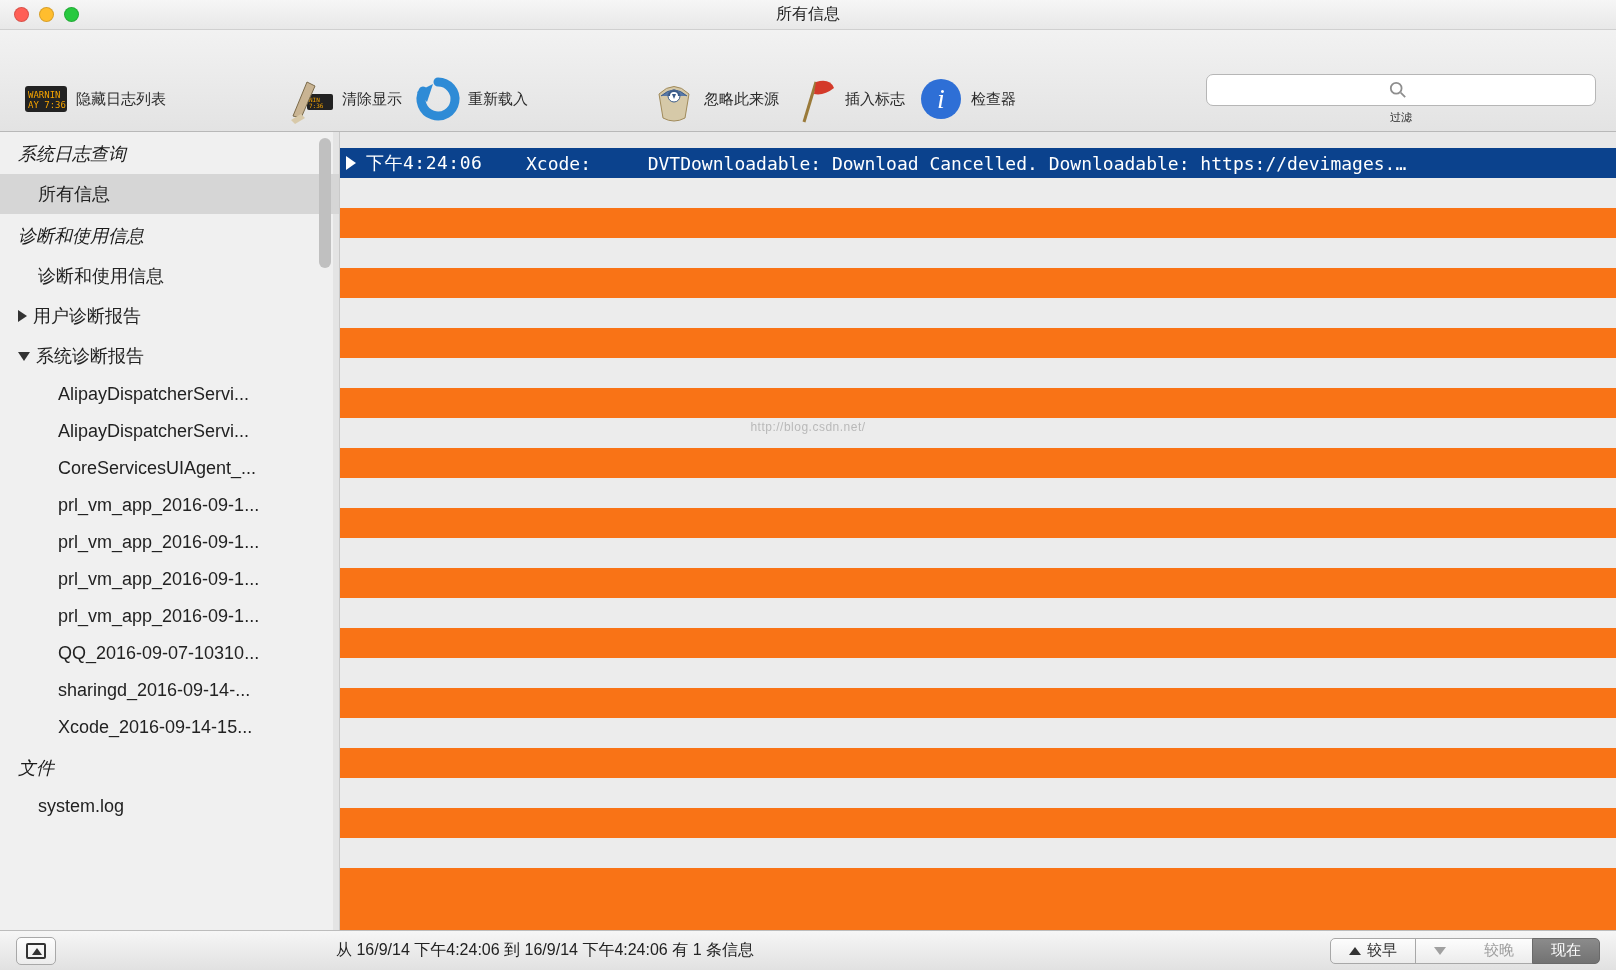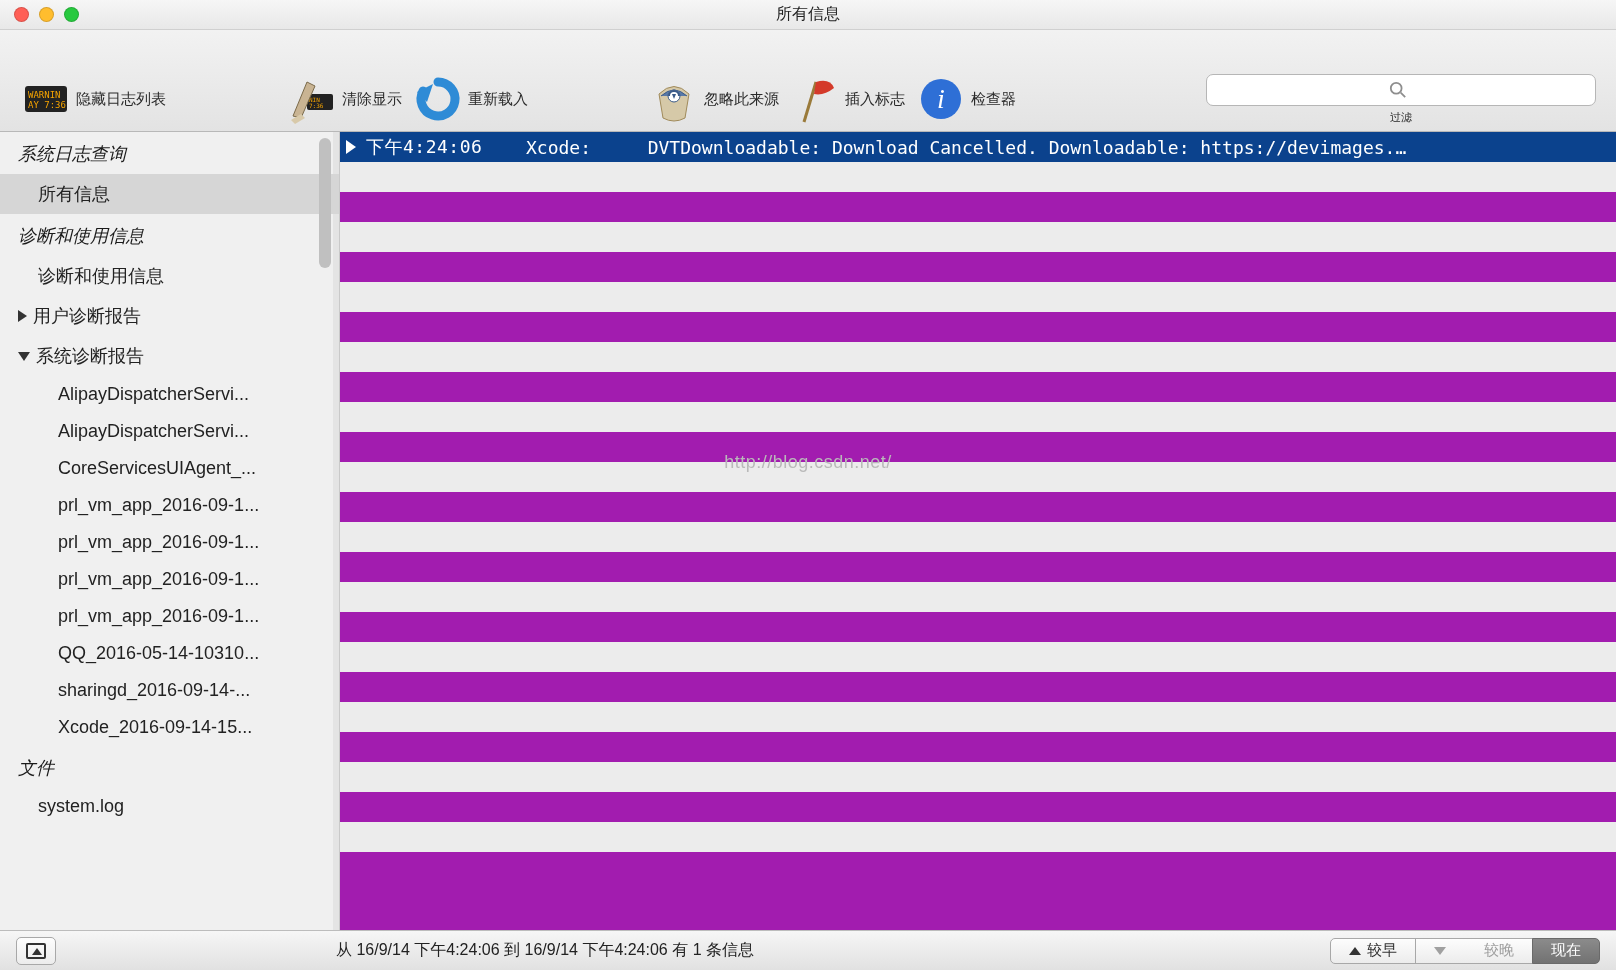--- a/index.html
+++ b/index.html
@@ -103,22 +103,23 @@
 }
 .side-item.selected { background: #d6d6d6; }
 .side-sub { padding-left: 58px; max-width: 320px; }
 .disclosure { display:inline-block; width: 0; height: 0; }
 .disclosure.right { border-top:6px solid transparent; border-bottom:6px solid transparent; border-left:9px solid #333; }
 .disclosure.down { border-left:6px solid transparent; border-right:6px solid transparent; border-top:9px solid #333; }
 
 .main {
   flex: 1;
   display: flex; flex-direction: column;
-  background: #a21caf;
+  background: #f97316;
   min-width: 0;
+  margin-top: 16px;
 }
 .log-rows {
   flex: 1;
   overflow: hidden;
   font-family: Menlo, Monaco, Consolas, monospace;
   font-size: 18px;
 }
 .log-row {
   height: 30px;
   display: flex; align-items: center;
@@ -135,24 +136,24 @@
   width: 0; height: 0;
   border-top:7px solid transparent; border-bottom:7px solid transparent; border-left:10px solid #fff;
   margin-right: 10px;
 }
 .log-row .ts { min-width: 160px; letter-spacing: 0.5px;}
 .log-row .proc { min-width: 100px; }
 .log-row .msg { overflow: hidden; text-overflow: ellipsis; }
 
 .watermark {
   position: absolute;
-  left: 50%; top: 452px;
+  left: 50%; top: 420px;
   transform: translateX(-50%);
   color: #b9b9b9;
-  font-size: 18px;
+  font-size: 12px;
   pointer-events: none;
   letter-spacing: 0.5px;
 }
 
 .statusbar {
   height: 40px;
   background: linear-gradient(#f6f6f6,#e1e1e1);
   border-top: 1px solid #bcbcbc;
   display: flex; align-items: center;
   padding: 0 16px;
@@ -311,21 +312,21 @@
         <span class="disclosure down"></span>
         <span>系统诊断报告</span>
       </div>
       <div class="side-item side-sub">AlipayDispatcherServi...</div>
       <div class="side-item side-sub">AlipayDispatcherServi...</div>
       <div class="side-item side-sub">CoreServicesUIAgent_...</div>
       <div class="side-item side-sub">prl_vm_app_2016-09-1...</div>
       <div class="side-item side-sub">prl_vm_app_2016-09-1...</div>
       <div class="side-item side-sub">prl_vm_app_2016-09-1...</div>
       <div class="side-item side-sub">prl_vm_app_2016-09-1...</div>
-      <div class="side-item side-sub">QQ_2016-05-14-10310...</div>
+      <div class="side-item side-sub">QQ_2016-09-07-10310...</div>
       <div class="side-item side-sub">sharingd_2016-09-14-...</div>
       <div class="side-item side-sub">Xcode_2016-09-14-15...</div>
       <div class="side-group-header">文件</div>
       <div class="side-item">
         <span>system.log</span>
       </div>
     </div>
 
   <div class="main">
     <div class="log-rows" id="log-rows">

